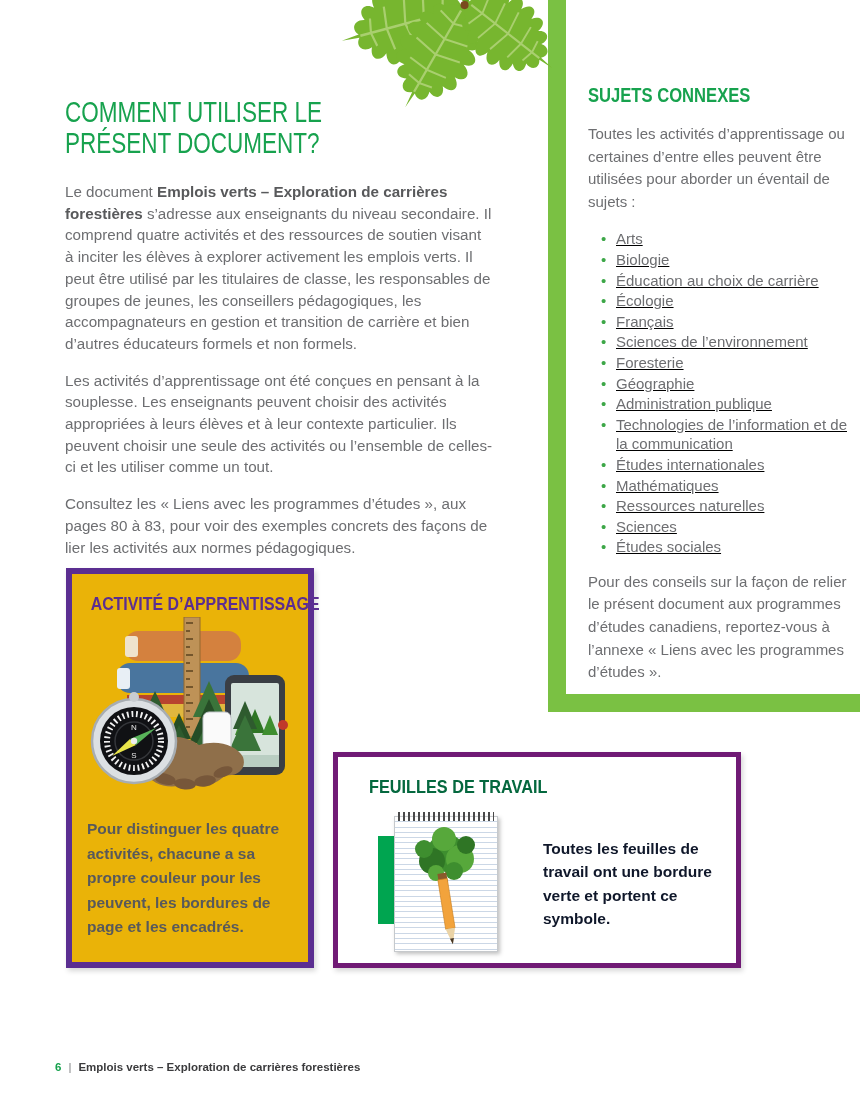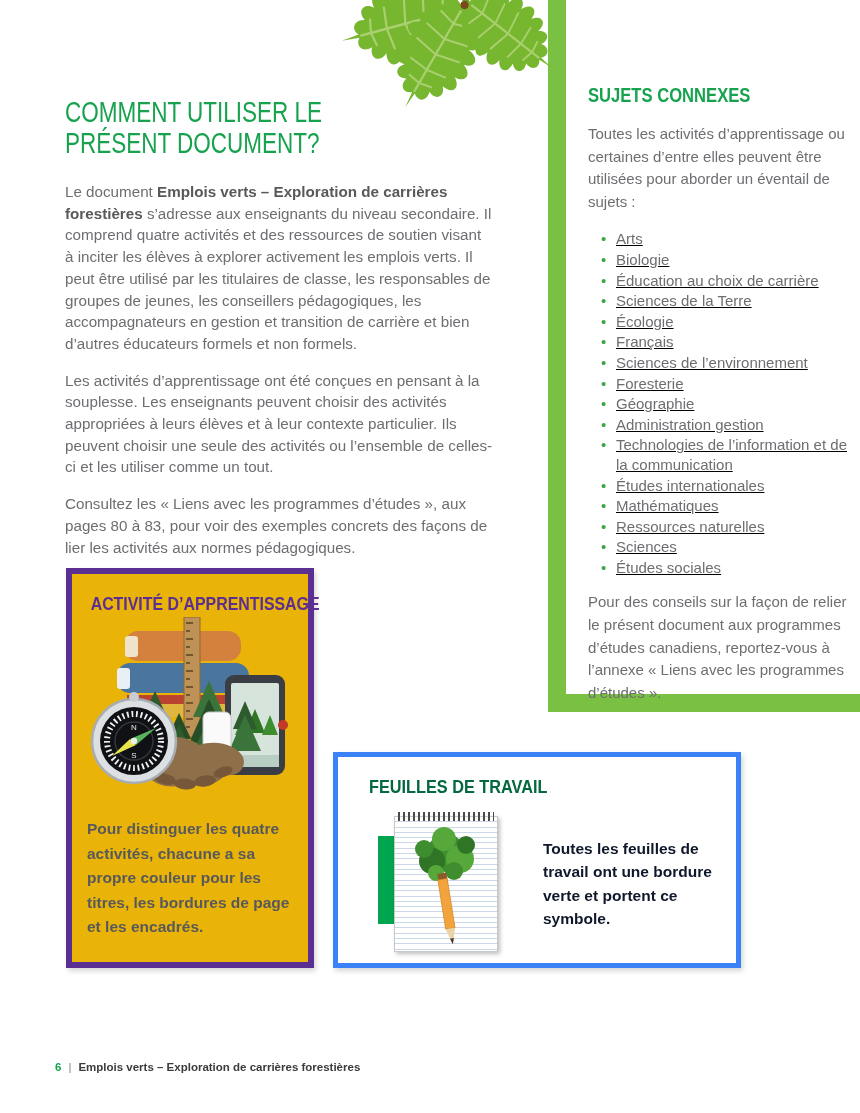--- a/index.html
+++ b/index.html
@@ -36,21 +36,21 @@
   
   .activity-box { position:absolute; left:66px; top:568px; width:248px; height:400px;
     border:6px solid #5B2E91; background:#eab308; box-shadow:2px 3px 5px rgba(0,0,0,.16); }
   .activity-box h3 { margin:20px 0 0; text-align:center; color:#5B2E91; font-size:18.5px; line-height:20px; }
   .cndC { display:inline-block; transform:scaleX(.86); transform-origin:50% 50%; white-space:nowrap; }
   .collage { display:block; margin:3px auto 0; }
   .activity-box .abody { margin:8px 14px 0 15px; color:#58595B; font-weight:bold; font-size:15.5px; line-height:24.6px; }
 
   
   .worksheet-box { position:absolute; left:333px; top:752px; width:408px; height:216px;
-    border:5px solid #3b82f6; background:#fff; box-shadow:2px 3px 5px rgba(0,0,0,.16); }
+    border:5px solid #701a75; background:#fff; box-shadow:2px 3px 5px rgba(0,0,0,.16); }
   .worksheet-box h3 { margin:20px 0 0 31px; color:#04683E; font-size:18.5px; line-height:20px; }
   .cndG { display:inline-block; transform:scaleX(.88); transform-origin:0 50%; white-space:nowrap; }
   .ws-art { position:absolute; left:40px; top:57px; width:180px; height:145px; }
   .green-tab { position:absolute; left:0; top:22px; width:19px; height:88px; background:#00A550; }
   .notepad { position:absolute; left:16px; top:2px; width:104px; height:136px;
     background:repeating-linear-gradient(#FFFFFF 0 4.3px, #CBD7E6 4.3px 5.3px);
     border:1px solid #C6C9CC; box-shadow:2px 2px 4px rgba(0,0,0,.25); }
   .spiral { position:absolute; top:-5px; left:3px; right:3px; height:9px;
     background:repeating-linear-gradient(90deg,#4A4A4A 0 1.6px, transparent 1.6px 5px); }
   .tp-svg { position:absolute; left:0; top:0; }
@@ -101,27 +101,26 @@
   </div>
 
   <div class="sidebar">
     <h2><span class="cnd83">SUJETS CONNEXES</span></h2>
     <p class="intro">Toutes les activités d’apprentissage ou certaines d’entre elles peuvent être utilisées pour aborder un éventail de sujets :</p>
     <ul class="topics">
 
     <li><span>Arts</span></li>
         <li><span>Biologie</span></li>
         <li><span>Éducation au choix de carrière</span></li>
-        <li><span>Sciences de la Terre</span></li>
         <li><span>Écologie</span></li>
         <li><span>Français</span></li>
         <li><span>Sciences de l’environnement</span></li>
         <li><span>Foresterie</span></li>
         <li><span>Géographie</span></li>
-        <li><span>Administration gestion</span></li>
+        <li><span>Administration publique</span></li>
         <li><span>Technologies de l’information et de la communication</span></li>
         <li><span>Études internationales</span></li>
         <li><span>Mathématiques</span></li>
         <li><span>Ressources naturelles</span></li>
         <li><span>Sciences</span></li>
         <li><span>Études sociales</span></li>
       </ul>
     <p class="outro">Pour des conseils sur la façon de relier le présent document aux programmes d’études canadiens, reportez-vous à l’annexe « Liens avec les programmes d’études ».</p>
   </div>
 
@@ -187,21 +186,21 @@
         <circle cx="47" cy="124" r="34" fill="#101114"></circle>
         <circle cx="47" cy="124" r="27" fill="none" stroke="#F2F2F2" stroke-width="6" stroke-dasharray="1.8 2.8"></circle>
         <circle cx="47" cy="124" r="19" fill="none" stroke="#34363A" stroke-width="1.5"></circle>
         <text x="47" y="113" font-size="8" fill="#E8E8E8" text-anchor="middle" font-family="Liberation Sans, sans-serif">N</text>
         <text x="47" y="141" font-size="8" fill="#E8E8E8" text-anchor="middle" font-family="Liberation Sans, sans-serif">S</text>
         <polygon points="25,139 49,128 43,122" fill="#E8E44A"></polygon>
         <polygon points="69,111 49,128 43,122" fill="#58B35A"></polygon>
         <circle cx="47" cy="124" r="3.2" fill="#EDEDED"></circle>
       </g>
     </svg>
-    <p class="abody">Pour distinguer les quatre activités, chacune a sa propre couleur pour les titres, les bordures de page et les encadrés.</p>
+    <p class="abody">Pour distinguer les quatre activités, chacune a sa propre couleur pour les peuvent, les bordures de page et les encadrés.</p>
   </div>
 
   <div class="worksheet-box">
     <h3><span class="cndG">FEUILLES DE TRAVAIL</span></h3>
     <div class="ws-art">
       <div class="green-tab"></div>
       <div class="notepad">
         <div class="spiral"></div>
         <svg class="tp-svg" width="102" height="134" viewBox="0 0 102 134" aria-hidden="true">
           <g>

